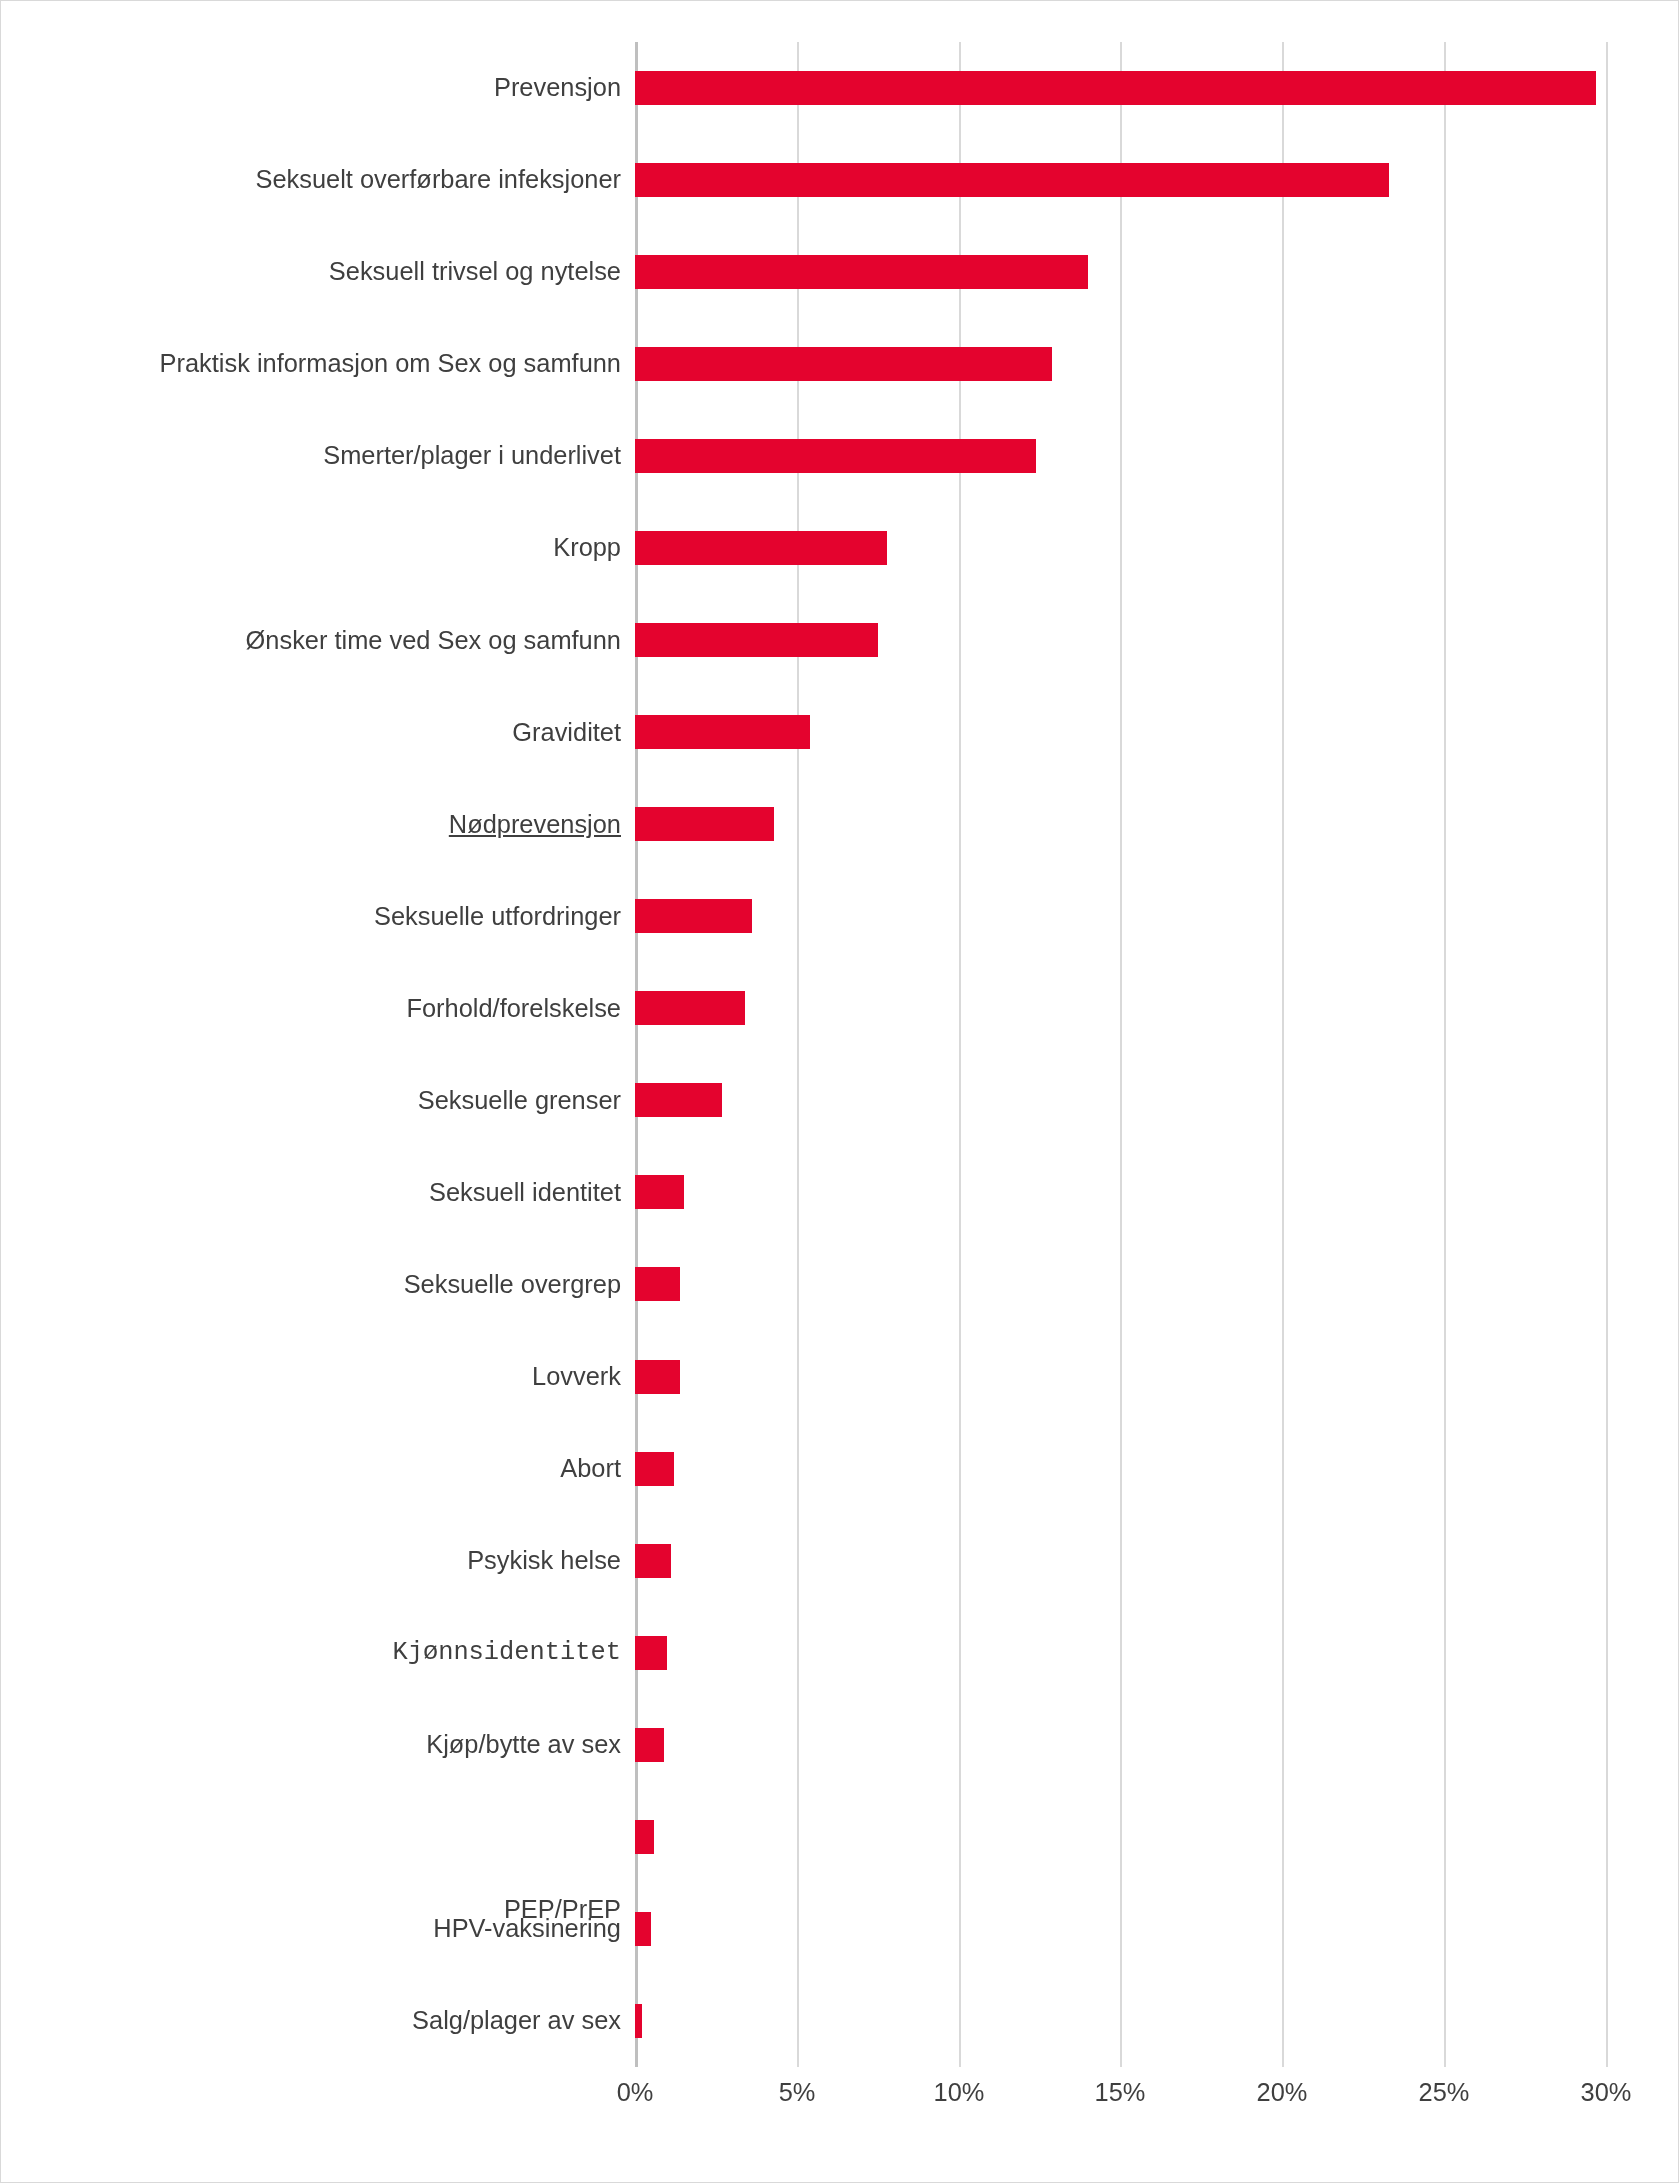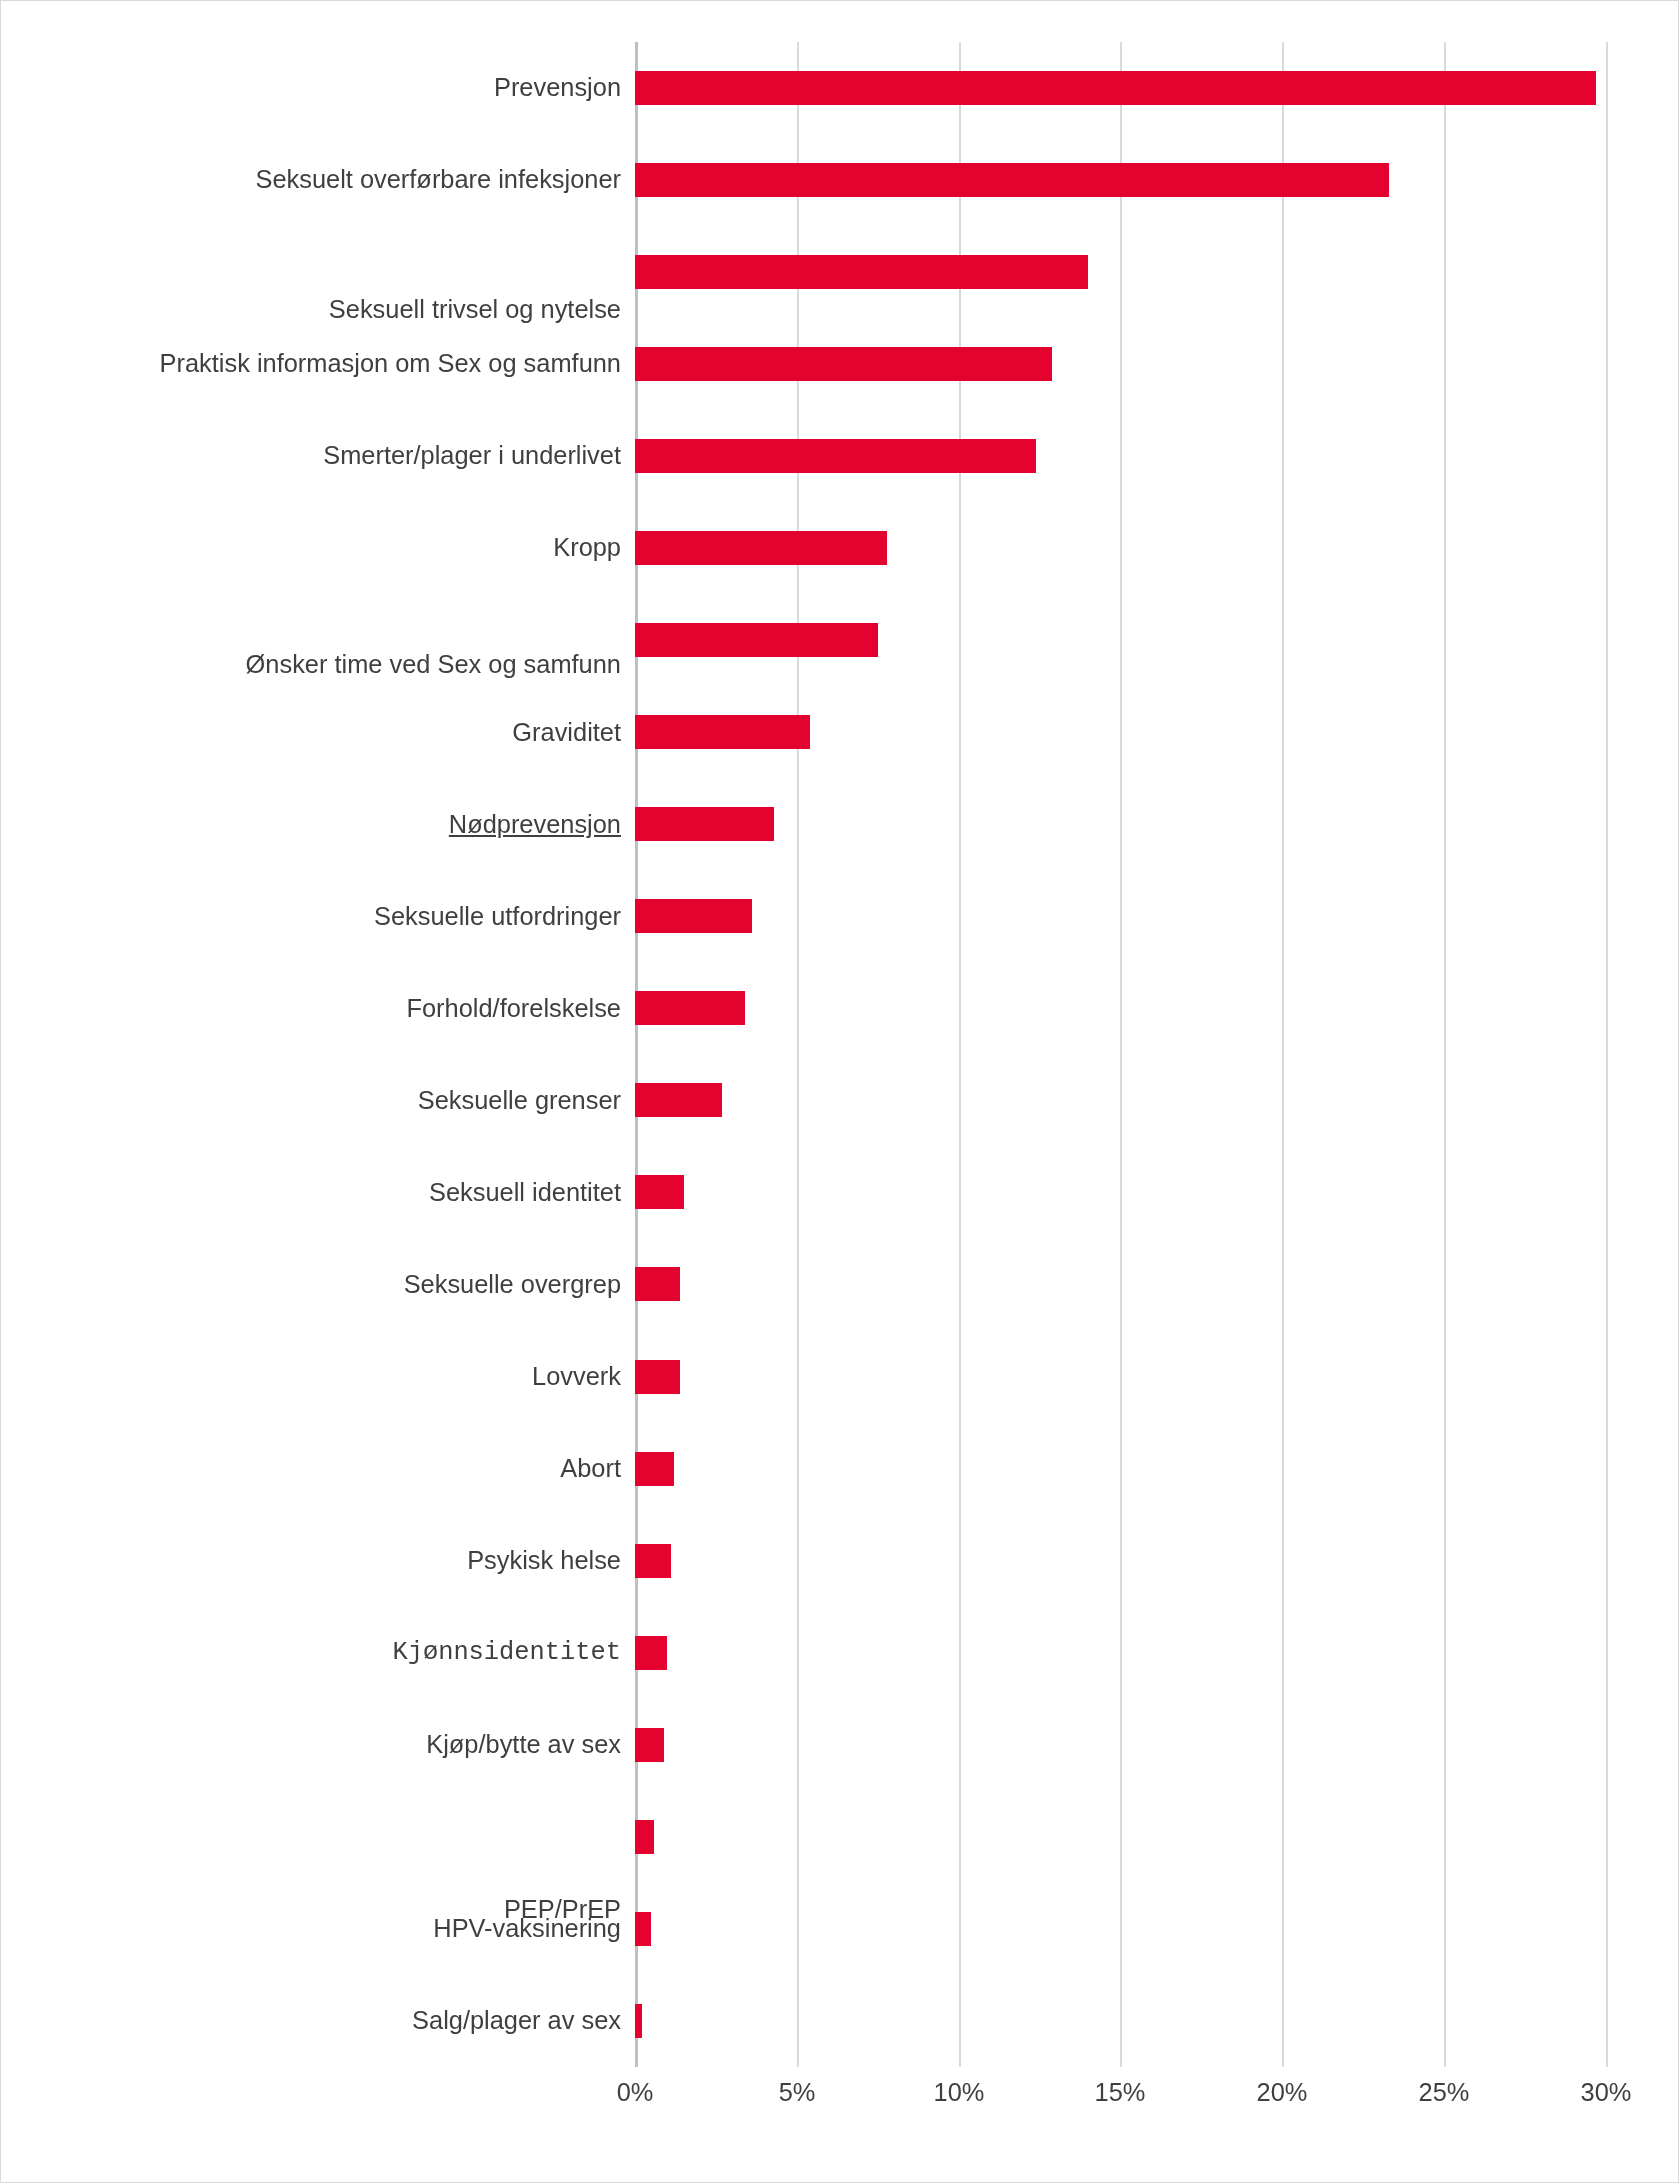--- a/index.html
+++ b/index.html
@@ -174,25 +174,25 @@
           </div>
           <div class="row" style="top: 1933px; height: 92px;">
             <div class="bar" title="Salg/bytte av sex: 0.2%" style="top: 29px; height: 34px; width: 6.5px; background: rgb(228, 3, 46);"></div>
           </div>
         </div>
     </div>
 
     <div id="labels">
         <div class="cat-label" style="top: 72px;">Prevensjon</div>
         <div class="cat-label" style="top: 164px;">Seksuelt overførbare infeksjoner</div>
-        <div class="cat-label" style="top: 256px; margin-top: 38px;">Seksuell trivsel og nytelse</div>
+        <div class="cat-label" style="top: 256px;">Seksuell trivsel og nytelse</div>
         <div class="cat-label" style="top: 348px;">Praktisk informasjon om Sex og samfunn</div>
         <div class="cat-label" style="top: 440px;">Smerter/plager i underlivet</div>
         <div class="cat-label" style="top: 532px;">Kropp</div>
-        <div class="cat-label" style="top: 625px; margin-top: 24px;">Ønsker time ved Sex og samfunn</div>
+        <div class="cat-label" style="top: 625px;">Ønsker time ved Sex og samfunn</div>
         <div class="cat-label" style="top: 717px;">Graviditet</div>
         <div class="cat-label" style="top: 809px; text-decoration: underline;">Nødprevensjon</div>
         <div class="cat-label" style="top: 901px;">Seksuelle utfordringer</div>
         <div class="cat-label" style="top: 993px;">Forhold/forelskelse</div>
         <div class="cat-label" style="top: 1085px;">Seksuelle grenser</div>
         <div class="cat-label" style="top: 1177px;">Seksuell identitet</div>
         <div class="cat-label" style="top: 1269px;">Seksuelle overgrep</div>
         <div class="cat-label" style="top: 1361px;">Lovverk</div>
         <div class="cat-label" style="top: 1453px;">Abort</div>
         <div class="cat-label" style="top: 1545px;">Psykisk helse</div>

